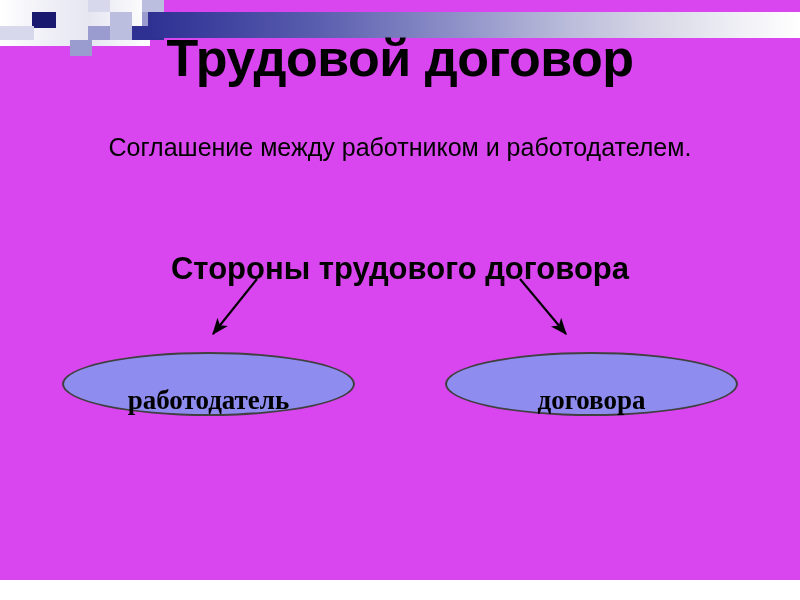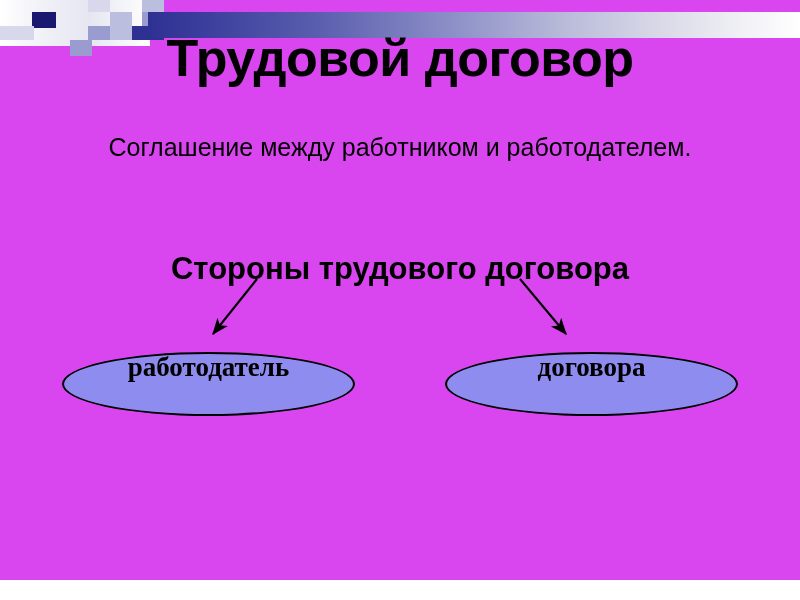--- a/index.html
+++ b/index.html
@@ -104,24 +104,24 @@
     height: 600px;
     pointer-events: none;
   }
 
   
   .node {
     position: absolute;
     height: 64px;
     border-radius: 50%;
     background: #8f8cf0;
-    border: 2px solid #000000;
+    border: 2px solid #404040;
     box-sizing: border-box;
     display: flex;
-    align-items: flex-start;
+    align-items: flex-end;
     justify-content: center;
   }
   .node-label {
     font-family: "Liberation Serif", serif;
     font-weight: bold;
     font-size: 27px;
     color: #000000;
     white-space: nowrap;
     line-height: 1;
   }

